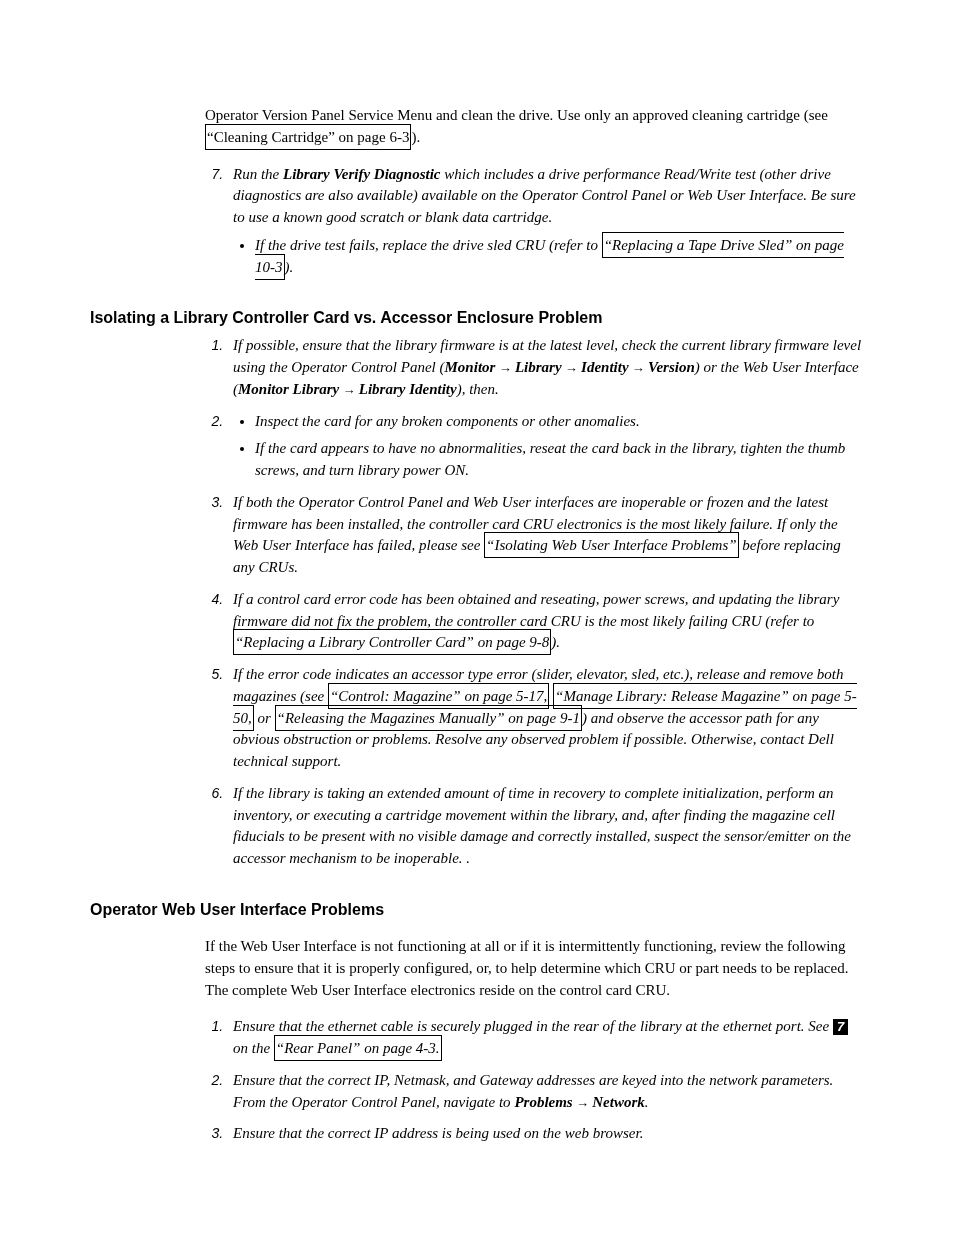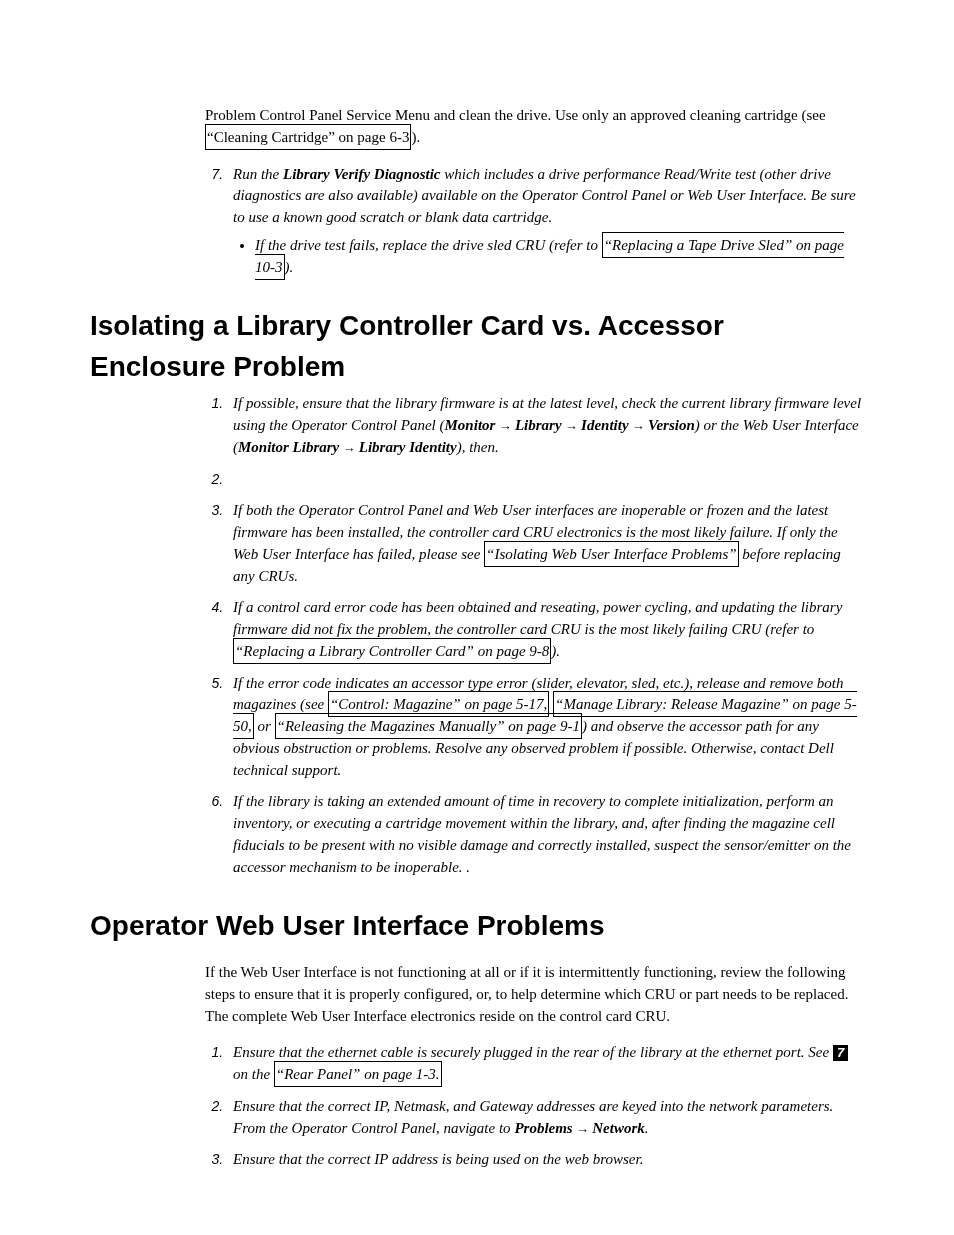--- a/index.html
+++ b/index.html
@@ -12,21 +12,21 @@
     padding: 90px 90px 40px 90px;
     max-width: 954px;
     box-sizing: border-box;
   }
   .indent-block {
     margin-left: 115px;
   }
   h2 {
     font-family: Arial, Helvetica, sans-serif;
     font-weight: bold;
-    font-size: 28px;
+    font-size: 16px;
     margin: 28px 0 6px 0;
   }
   ol {
     margin: 6px 0 0 0;
     padding-left: 22px;
   }
   ol > li {
     margin-bottom: 10px;
     padding-left: 6px;
     font-style: italic;
@@ -60,21 +60,21 @@
     padding: 0 4px;
     line-height: 16px;
     text-align: center;
   }
 </style>
 </head>
 <body>
 
 <div class="indent-block">
   <p>
-    <span>Problem Control Panel Service Menu and clean the drive. Use only an approved cleaning cartridge (see </span><span class="boxed">“Cleaning Cartridge” on page 6-3</span><span>).</span>
+    <span>Operator Version Panel Service Menu and clean the drive. Use only an approved cleaning cartridge (see </span><span class="boxed">“Cleaning Cartridge” on page 6-3</span><span>).</span>
   </p>
 
   <ol start="7">
     <li>
       <span>Run the </span><span class="bold">Library Verify Diagnostic</span><span> which includes a drive performance Read/Write test (other drive diagnostics are also available) available on the Operator Control Panel or Web User Interface. Be sure to use a known good scratch or blank data cartridge.</span>
       <ul>
         <li>
           <span>If the drive test fails, replace the drive sled CRU (refer to </span><span class="boxed">“Replacing a Tape Drive Sled” on page 10-3</span><span>).</span>
         </li>
       </ul>
@@ -83,40 +83,44 @@
 </div>
 
 <h2>Isolating a Library Controller Card vs. Accessor Enclosure Problem</h2>
 
 <div class="indent-block">
   <ol>
     <li>
       <span>If possible, ensure that the library firmware is at the latest level, check the current library firmware level using the Operator Control Panel (</span><span class="bold">Monitor</span><span class="arrow"> → </span><span class="bold">Library</span><span class="arrow"> → </span><span class="bold">Identity</span><span class="arrow"> → </span><span class="bold">Version</span><span>) or the Web User Interface (</span><span class="bold">Monitor Library</span><span class="arrow"> → </span><span class="bold">Library Identity</span><span>), then.</span>
     </li>
     <li>
+      <ul>
+        <li>Inspect the card for any broken components or other anomalies.</li>
+        <li>If the card appears to have no abnormalities, reseat the card back in the library, tighten the thumb screws, and turn library power ON.</li>
+      </ul>
     </li>
     <li>
       <span>If both the Operator Control Panel and Web User interfaces are inoperable or frozen and the latest firmware has been installed, the controller card CRU electronics is the most likely failure. If only the Web User Interface has failed, please see </span><span class="boxed">“Isolating Web User Interface Problems”</span><span> before replacing any CRUs.</span>
     </li>
     <li>
-      <span>If a control card error code has been obtained and reseating, power cycling, and updating the library firmware did not fix the problem, the controller card CRU is the most likely failing CRU (refer to </span><span class="boxed">“Replacing a Library Controller Card” on page 9-8</span><span>).</span>
+      <span>If a control card error code has been obtained and reseating, power screws, and updating the library firmware did not fix the problem, the controller card CRU is the most likely failing CRU (refer to </span><span class="boxed">“Replacing a Library Controller Card” on page 9-8</span><span>).</span>
     </li>
     <li>
       <span>If the error code indicates an accessor type error (slider, elevator, sled, etc.), release and remove both magazines (see </span><span class="boxed">“Control: Magazine” on page 5-17,</span> <span class="boxed">“Manage Library: Release Magazine” on page 5-50,</span><span> or </span><span class="boxed">“Releasing the Magazines Manually” on page 9-1</span><span>) and observe the accessor path for any obvious obstruction or problems. Resolve any observed problem if possible. Otherwise, contact Dell technical support.</span>
     </li>
     <li>If the library is taking an extended amount of time in recovery to complete initialization, perform an inventory, or executing a cartridge movement within the library, and, after finding the magazine cell fiducials to be present with no visible damage and correctly installed, suspect the sensor/emitter on the accessor mechanism to be inoperable. .</li>
   </ol>
 </div>
 
 <h2>Operator Web User Interface Problems</h2>
 
 <div class="indent-block">
   <p>If the Web User Interface is not functioning at all or if it is intermittently functioning, review the following steps to ensure that it is properly configured, or, to help determine which CRU or part needs to be replaced. The complete Web User Interface electronics reside on the control card CRU.</p>
   <ol>
     <li>
-      <span>Ensure that the ethernet cable is securely plugged in the rear of the library at the ethernet port. See </span><span class="inv-num">7</span><span> on the </span><span class="boxed">“Rear Panel” on page 1-3.</span><span></span>
+      <span>Ensure that the ethernet cable is securely plugged in the rear of the library at the ethernet port. See </span><span class="inv-num">7</span><span> on the </span><span class="boxed">“Rear Panel” on page 4-3.</span><span></span>
     </li>
     <li>
       <span>Ensure that the correct IP, Netmask, and Gateway addresses are keyed into the network parameters. From the Operator Control Panel, navigate to </span><span class="bold">Problems</span><span class="arrow"> → </span><span class="bold">Network</span><span>.</span>
     </li>
     <li>Ensure that the correct IP address is being used on the web browser.</li>
   </ol>
 </div>
 
 </body></html>

